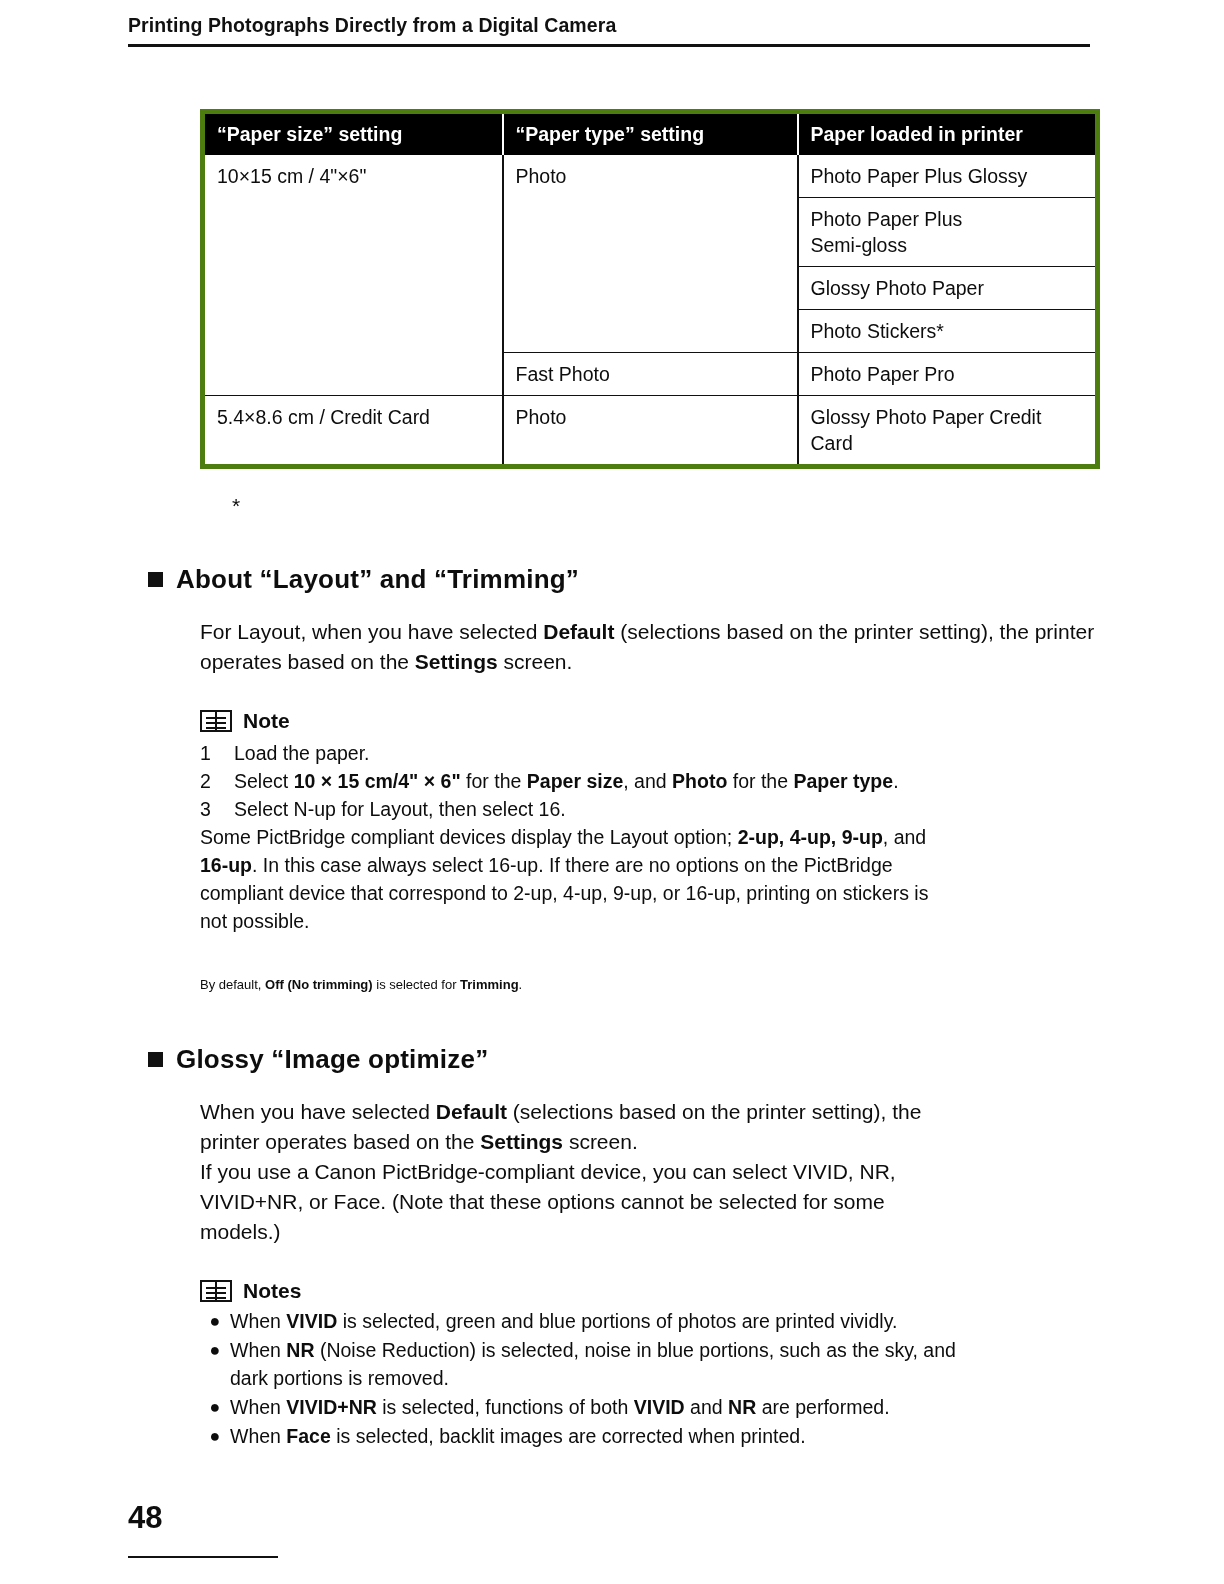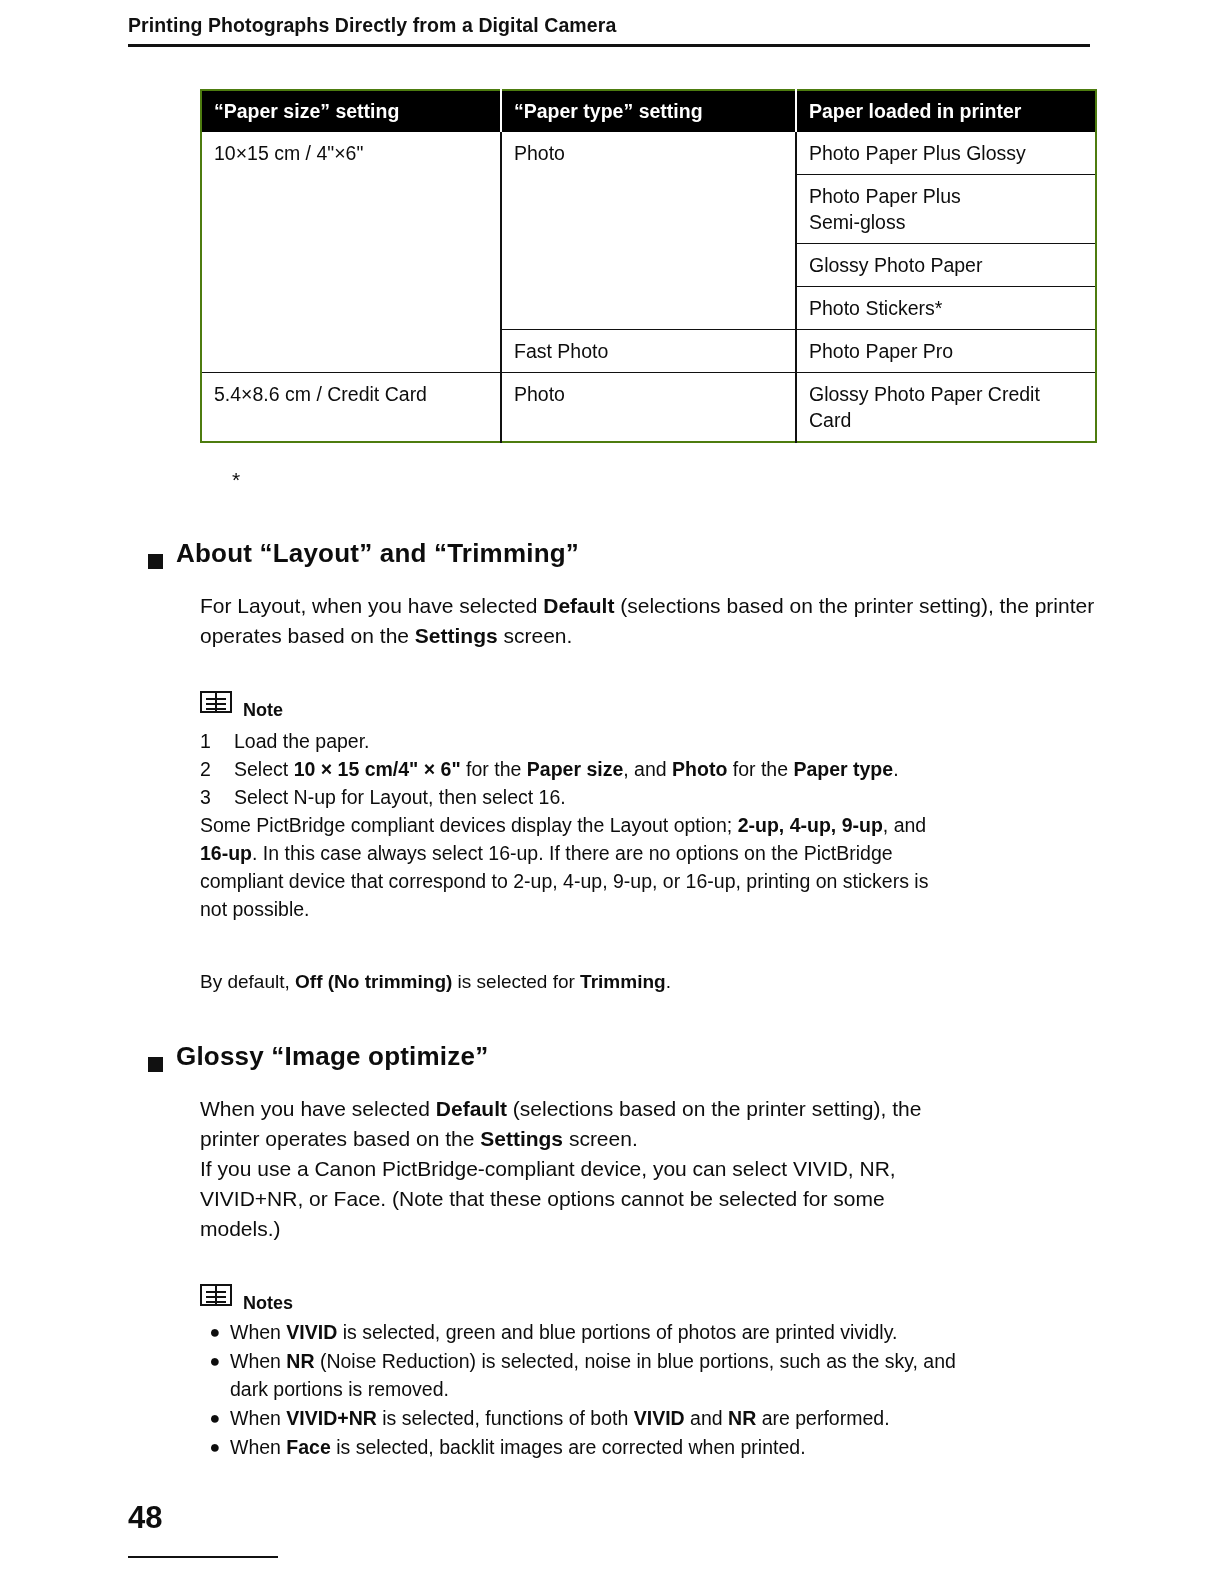--- a/index.html
+++ b/index.html
@@ -53,23 +53,23 @@
   .para {
     font-size: 21px;
     line-height: 29px;
     color: #111;
     margin: 0 0 0 0;
   }
   .para b { font-weight: bold; }
 
   
   .table-wrap {
-    margin-top: 11px;
+    margin-top: 31px;
     width: 895px;
-    border: 2px solid #4d7c0f;
+    border: 5px solid #4d7c0f;
     border-collapse: collapse;
   }
   table.paper-table {
     border-collapse: collapse;
     width: 895px;
     table-layout: fixed;
   }
   table.paper-table th {
     background: #000;
     color: #fff;
@@ -105,21 +105,21 @@
   }
   .footnote-star {
     width: 26px;
     flex: none;
   }
   .footnote-text b { font-weight: bold; }
 
   
   .section-head {
     display: flex;
-    align-items: flex-end;
+    align-items: center;
     margin-top: 44px;
     margin-left: -52px;
   }
   .sq-bullet {
     width: 15px;
     height: 15px;
     background: #111;
     margin-right: 13px;
     flex: none;
   }
@@ -166,23 +166,22 @@
     content: "";
     position: absolute;
     left: 4px;
     right: 4px;
     top: 5px;
     height: 2px;
     background: #111;
     box-shadow: 0 5px 0 0 #111, 0 10px 0 0 #111;
   }
   .note-label {
-    font-size: 18px;
-    font-weight: bold;
-    margin-top: 17px;
+    font-size: 21px;
+    font-weight: bold;
   }
   .note-body {
     margin-top: 6px;
     font-size: 19.5px;
     line-height: 28px;
   }
   .note-body b { font-weight: bold; }
   .numlist {
     margin: 0;
     padding: 0;
@@ -212,22 +211,22 @@
     width: 30px;
     flex: none;
     text-align: center;
     font-size: 18px;
     line-height: 28px;
   }
   .bullets .btext { flex: 1; }
   .bullets b { font-weight: bold; }
 
   .spaced-para {
-    margin-top: 44px;
-    font-size: 19px;
+    margin-top: 35px;
+    font-size: 13px;
     line-height: 30px;
   }
   .spaced-para b { font-weight: bold; }
 
   
   .page-number {
     position: absolute;
     left: 128px;
     top: 1500px;
     font-size: 31px;

